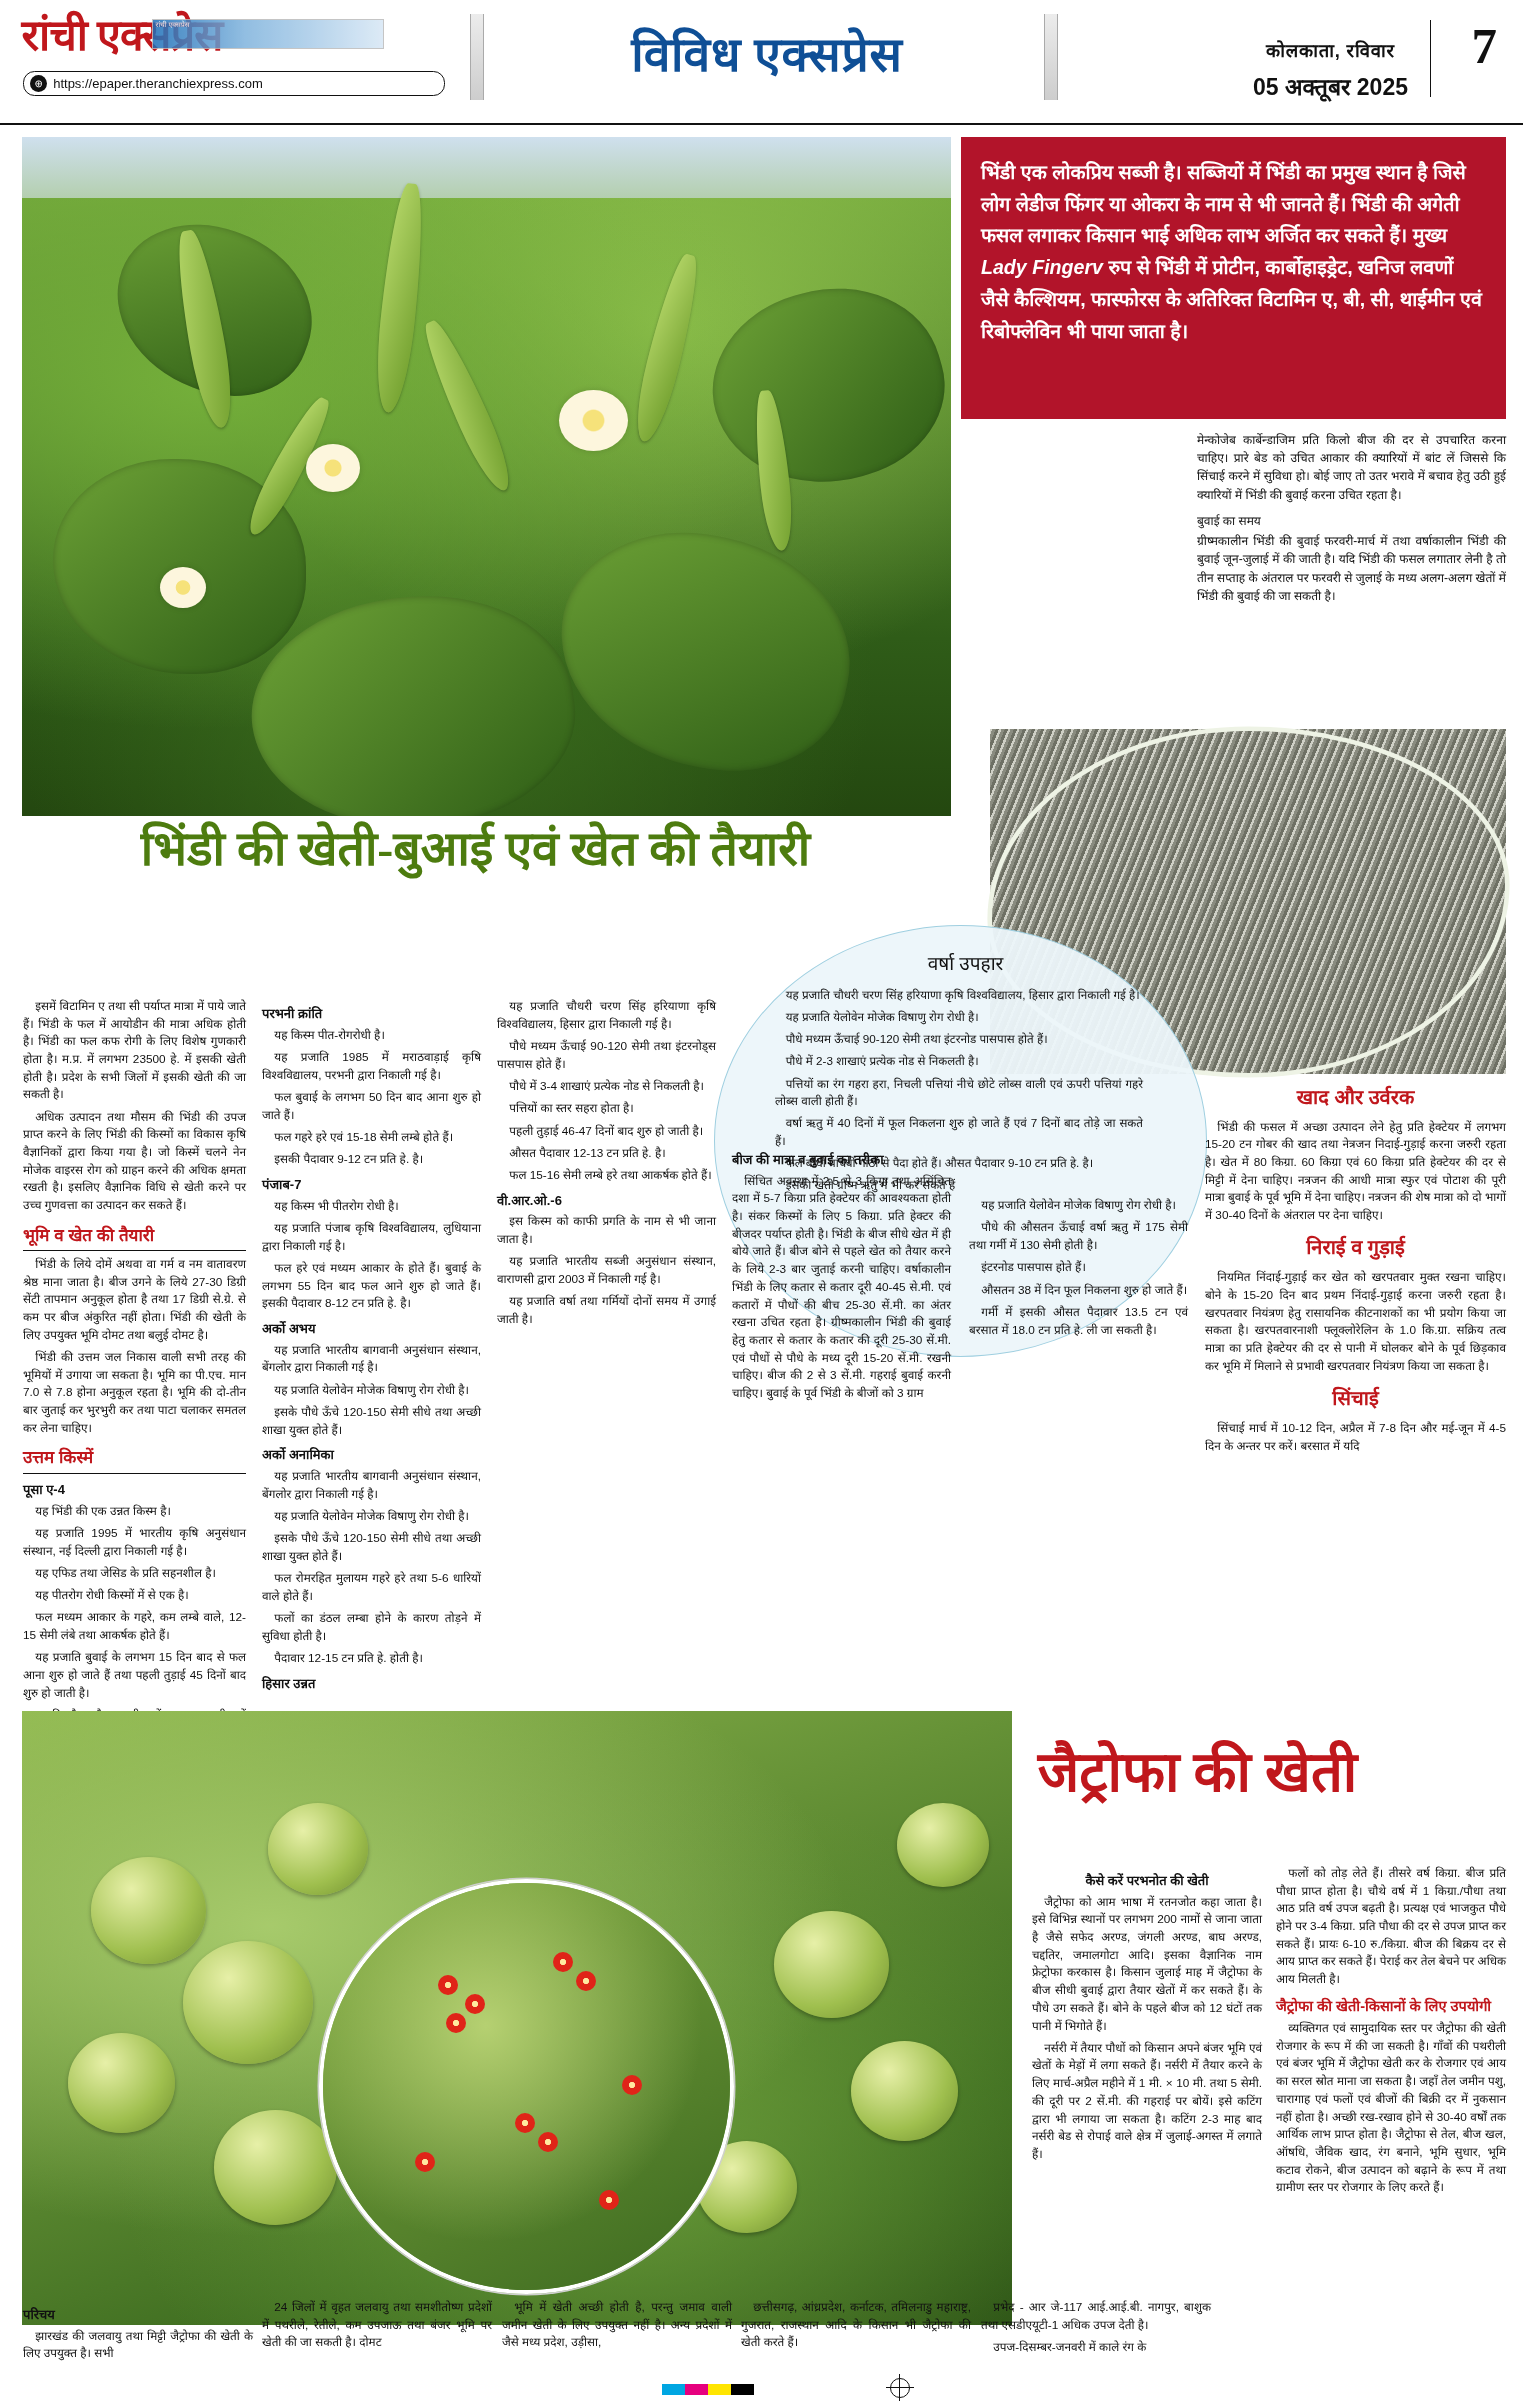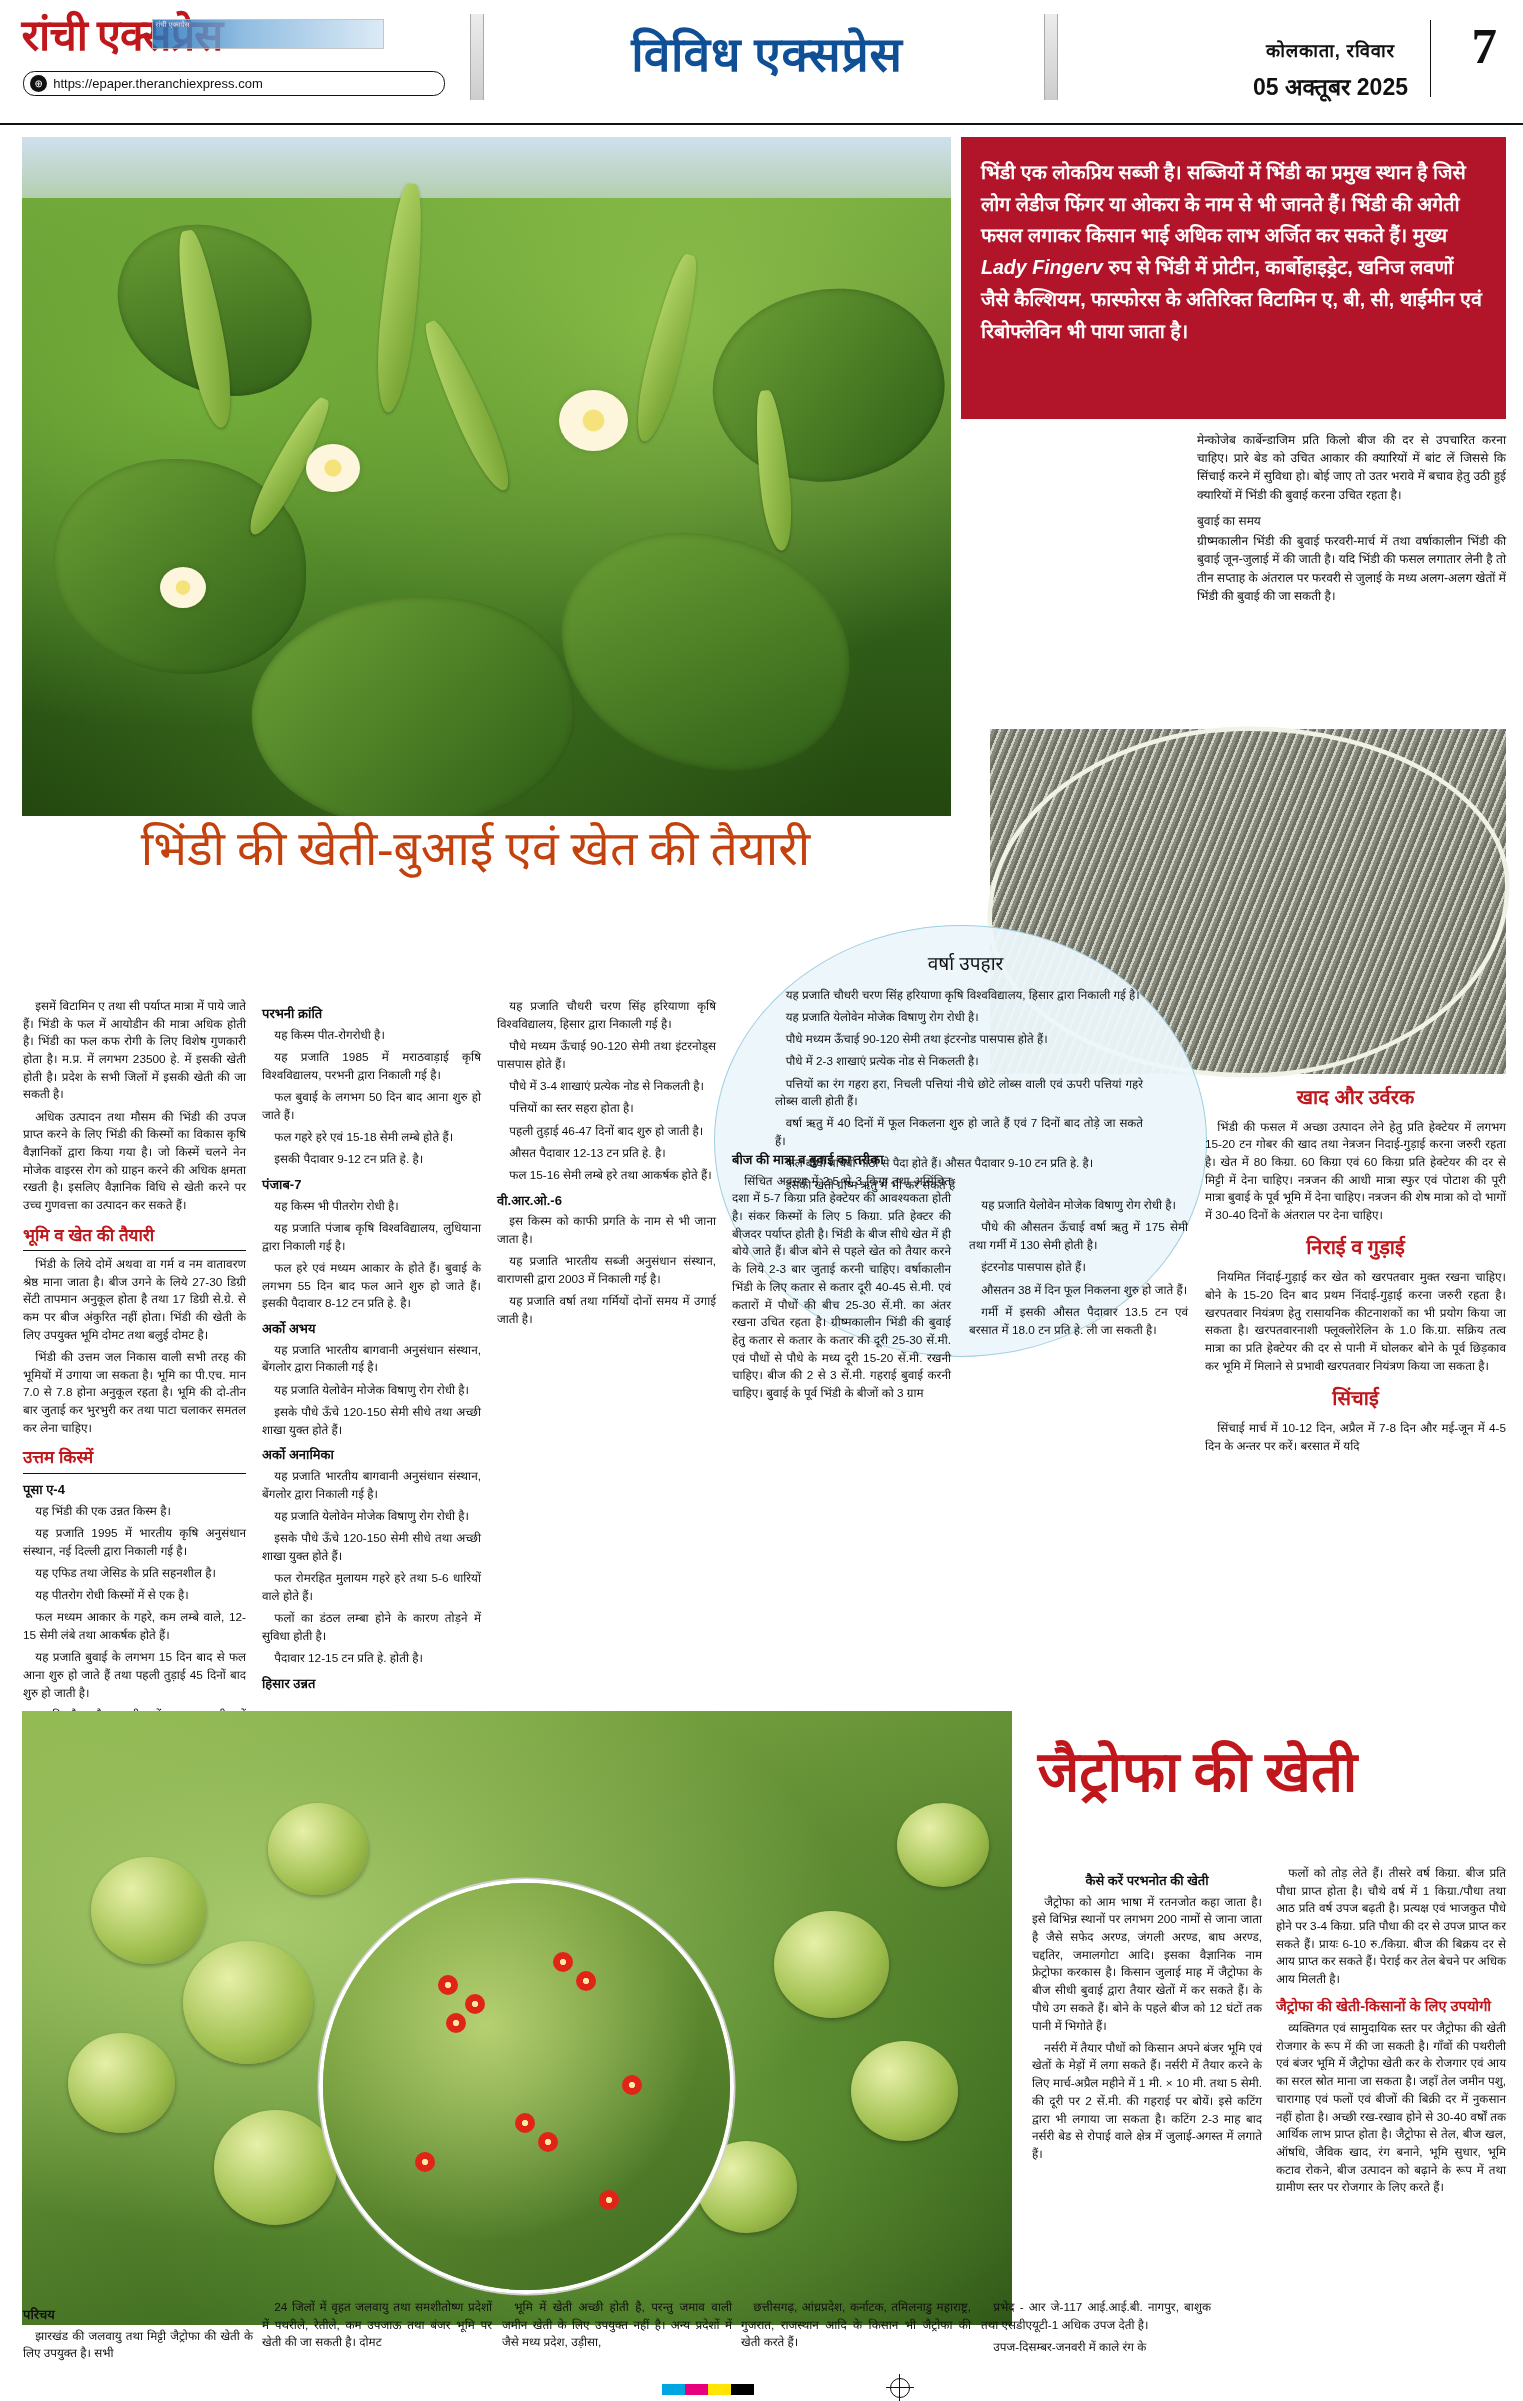--- a/index.html
+++ b/index.html
@@ -45,21 +45,21 @@
   .grey-col .sub{font-weight:normal;margin:7.7px 0 2.3px;}
 
   
   .seed-photo{position:absolute;left:990px;top:729px;width:516px;height:345px;overflow:hidden;background:#8d8f84;}
   .seed-bg{position:absolute;inset:0;background:
      repeating-linear-gradient(112deg,#cfd0c6 0 2.3px,#8a8c80 2.3px 5.4px,#6e7064 5.4px 8.4px),
      linear-gradient(160deg,#b9bbb0,#6a6c60);}
   .seed-circle{position:absolute;left:992px;top:731px;width:513px;height:342px;border-radius:50% 50% 50% 50%/55% 45% 55% 45%;box-shadow:0 0 0 4.6px #eef3e5;pointer-events:none;}
 
   
-  .headline{position:absolute;left:61px;top:820px;width:829px;text-align:center;font-family:"Liberation Serif",serif;font-weight:normal;color:#c2410c;font-size:48px;line-height:1.22;}
+  .headline{position:absolute;left:61px;top:820px;width:829px;text-align:center;font-family:"Liberation Serif",serif;font-weight:bold;color:#4d7c0f;font-size:48px;line-height:1.22;}
 
   
   .art{position:absolute;font-size:11.8px;line-height:1.5;text-align:justify;color:#111;}
   .art p{margin:0 0 4.6px;text-indent:12.3px;}
   .art .h-red{color:#c0171c;font-weight:bold;font-size:17px;margin:7.7px 0 4.6px;text-indent:0;border-bottom:1.5px solid #111;padding-bottom:2.3px;}
   .art .h-b{font-weight:bold;font-size:13px;margin:6.1px 0 3.1px;text-indent:0;}
   .col1{left:23px;top:998px;width:223px;}
   .col2{left:262px;top:998px;width:219px;}
   .col3{left:497px;top:998px;width:219px;}
   .col4{left:732px;top:1144px;width:219px;}

